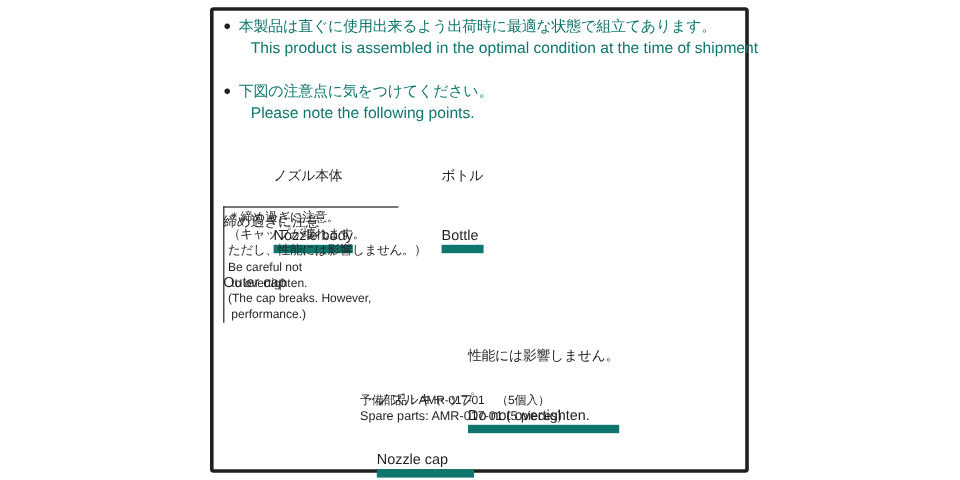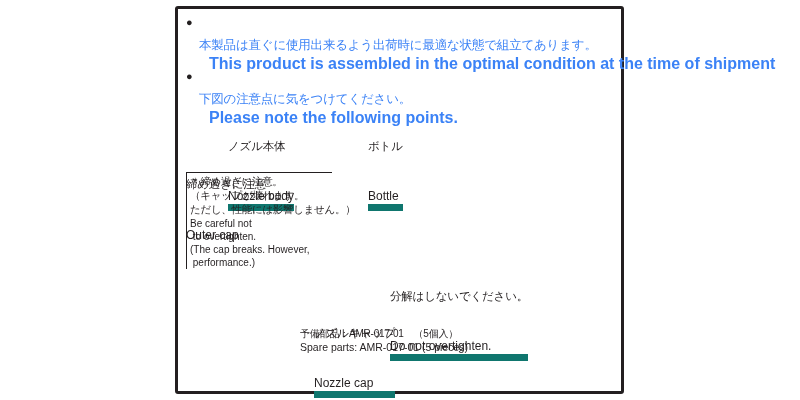--- a/index.html
+++ b/index.html
@@ -11,23 +11,23 @@
   #stage{position:relative;width:800px;height:400px;}
 
   
   #frame{
     position:absolute;left:175px;top:6px;width:449px;height:388px;
     border:3px solid #231f20;border-radius:3px;background:#fff;
     box-sizing:border-box;
   }
 
   
-  .txt{position:absolute;white-space:pre;color:#3b82f6;margin-top:23px;}
+  .txt{position:absolute;white-space:pre;color:#0f766e;}
   .jp{font-size:12.5px;letter-spacing:-0.2px;}
-  .en{font-size:16px;font-weight:bold;}
+  .en{font-size:13px;}
   .bullet{position:absolute;font-size:11px;line-height:1;}
 
   #n1jp{left:199px;top:14px;}
   #n1en1{left:209px;top:32px;}
   #n1en2{left:209px;top:50px;}
   #n2jp{left:199px;top:68px;}
   #n2en{left:209px;top:86px;}
   #b1{left:186px;top:17px;}
   #b2{left:186px;top:71px;}
 
@@ -228,21 +228,21 @@
     <span class="l-jp">締め過ぎに注意</span>
     <span class="l-en">Outer cap</span>
   </div>
 
   <div class="lbl" id="lab-nozzle-cap">
     <span class="l-jp">ノズルキャップ</span>
     <span class="l-en ul">Nozzle cap</span>
   </div>
 
   <div class="lbl" id="lab-disassemble">
-    <span class="l-jp">分解はしないでください。</span>
+    <span class="l-jp">性能には影響しません。</span>
     <span class="l-en ul">Do not overtighten.</span>
   </div>
 
   <div id="warnbox">
     <div>＊締め過ぎに注意。</div>
     <div>（キャップが壊れます。</div>
     <div>ただし、性能には影響しません。）</div>
     <div class="w-en">Be careful not</div>
     <div class="w-en"> to overtighten.</div>
     <div class="w-en">(The cap breaks. However,</div>

